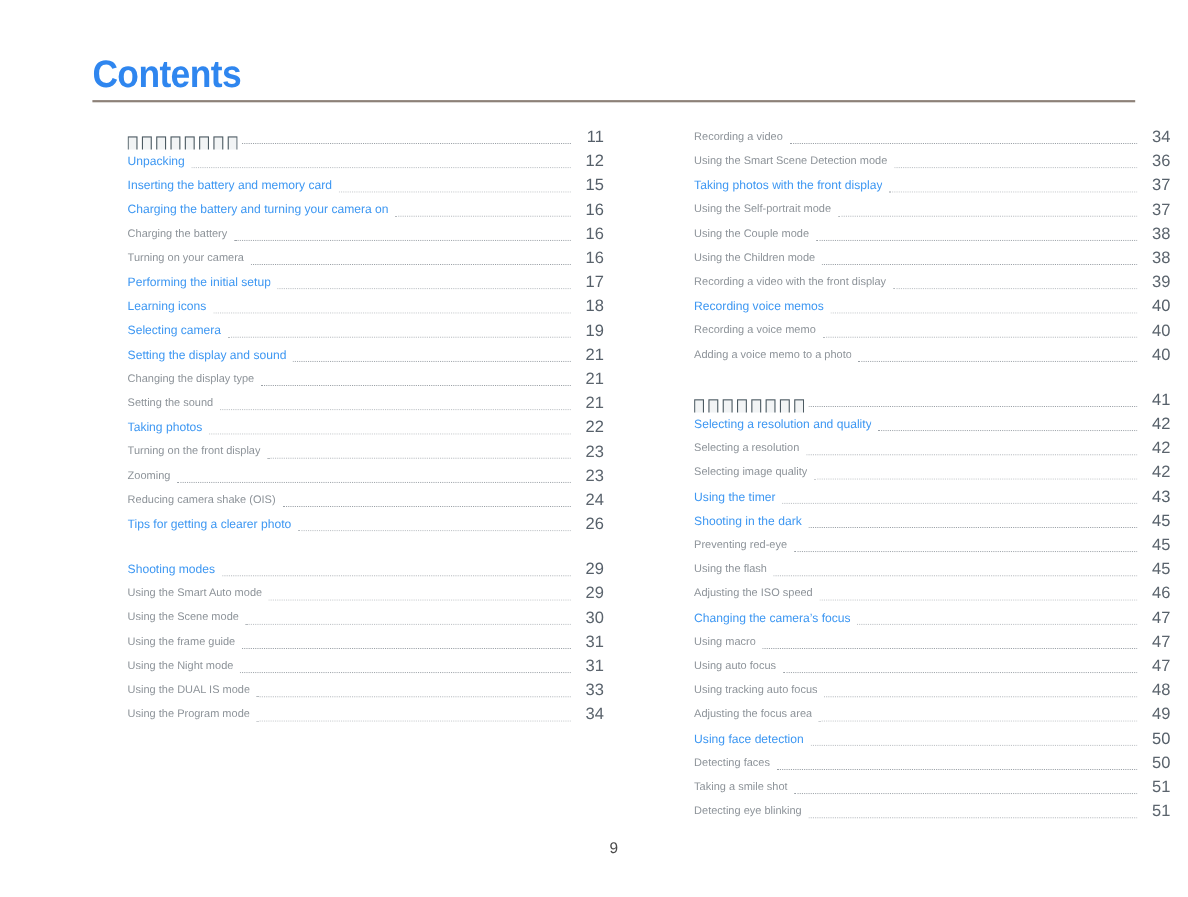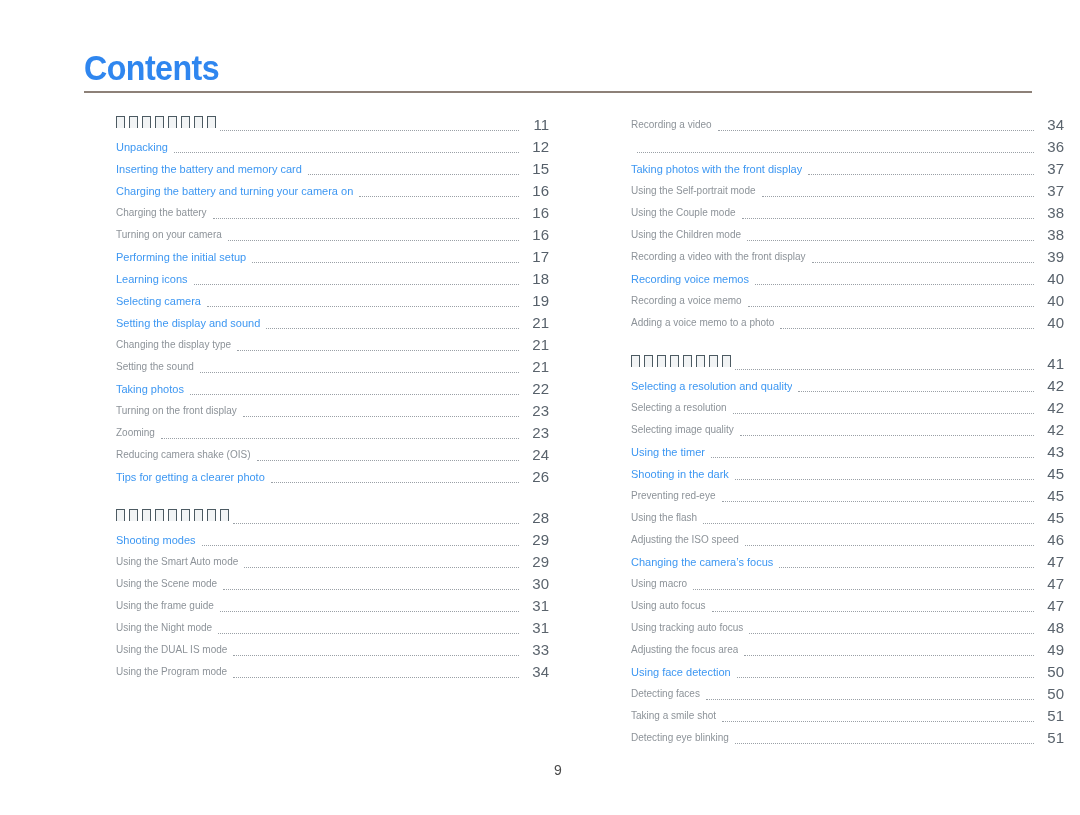--- a/index.html
+++ b/index.html
@@ -67,21 +67,21 @@
   
   .section {
     margin: 0;
   }
   .section + .section {
     margin-top: 19px;
   }
 
   .entry {
     display: flex;
-    align-items: flex-start;
+    align-items: flex-end;
     width: 100%;
     line-height: 22px;
     white-space: nowrap;
     padding-left: 32px;
   }
 
   .entry .label {
     flex: 0 1 auto;
     overflow: hidden;
     text-overflow: clip;
@@ -262,35 +262,20 @@
             <span class="leader"></span>
             <span class="page-num">24</span>
           </div>
           <div class="entry level1">
             <span class="label">Tips for getting a clearer photo</span>
             <span class="leader"></span>
             <span class="page-num">26</span>
           </div>
         </div>
         <div class="section">
-          <div class="entry level1 tofu">
-            <span class="label">
-              <span class="tofu-box"></span>
-              <span class="tofu-box"></span>
-              <span class="tofu-box"></span>
-              <span class="tofu-box"></span>
-              <span class="tofu-box"></span>
-              <span class="tofu-box"></span>
-              <span class="tofu-box"></span>
-              <span class="tofu-box"></span>
-              <span class="tofu-box"></span>
-            </span>
-            <span class="leader"></span>
-            <span class="page-num">28</span>
-          </div>
           <div class="entry level1">
             <span class="label">Shooting modes</span>
             <span class="leader"></span>
             <span class="page-num">29</span>
           </div>
           <div class="entry level2">
             <span class="label">Using the Smart Auto mode</span>
             <span class="leader"></span>
             <span class="page-num">29</span>
           </div>
@@ -322,20 +307,21 @@
         </div>
       </div>
     <div class="col" id="right-col">
         <div class="section">
           <div class="entry level2">
             <span class="label">Recording a video</span>
             <span class="leader"></span>
             <span class="page-num">34</span>
           </div>
           <div class="entry level2">
+            <span class="label">Using the Smart Scene Detection mode</span>
             <span class="leader"></span>
             <span class="page-num">36</span>
           </div>
           <div class="entry level1">
             <span class="label">Taking photos with the front display</span>
             <span class="leader"></span>
             <span class="page-num">37</span>
           </div>
           <div class="entry level2">
             <span class="label">Using the Self-portrait mode</span>

